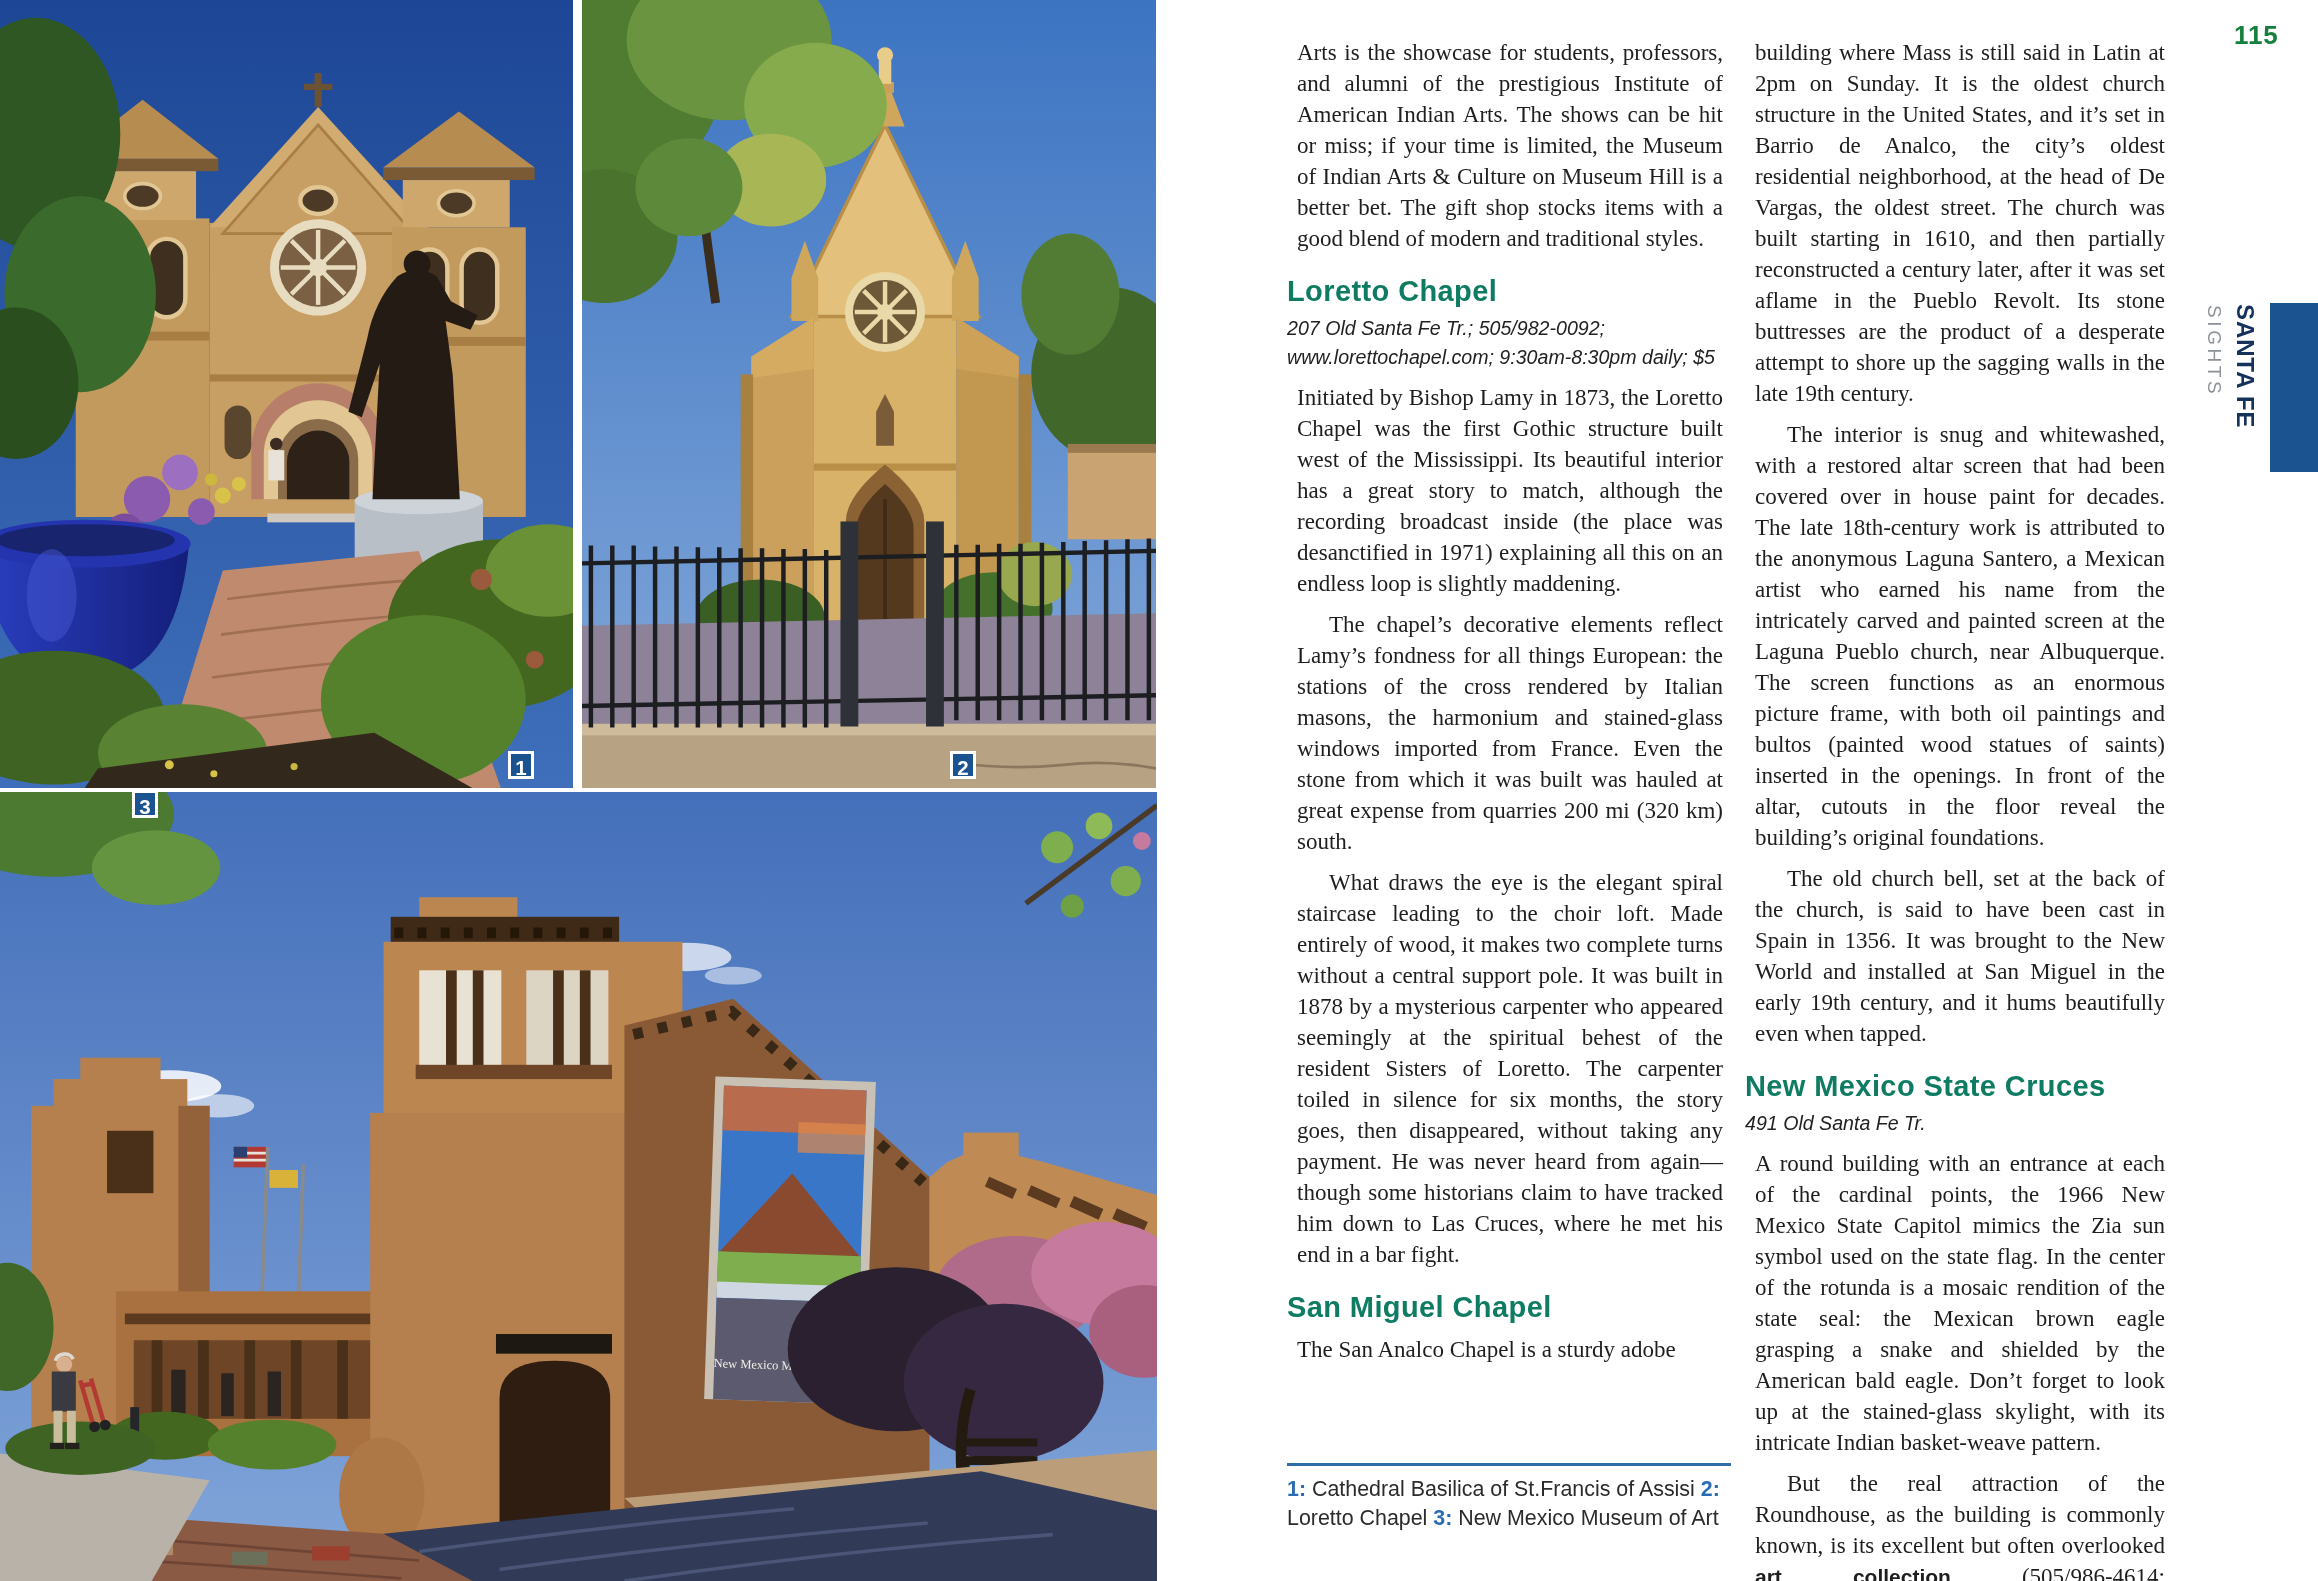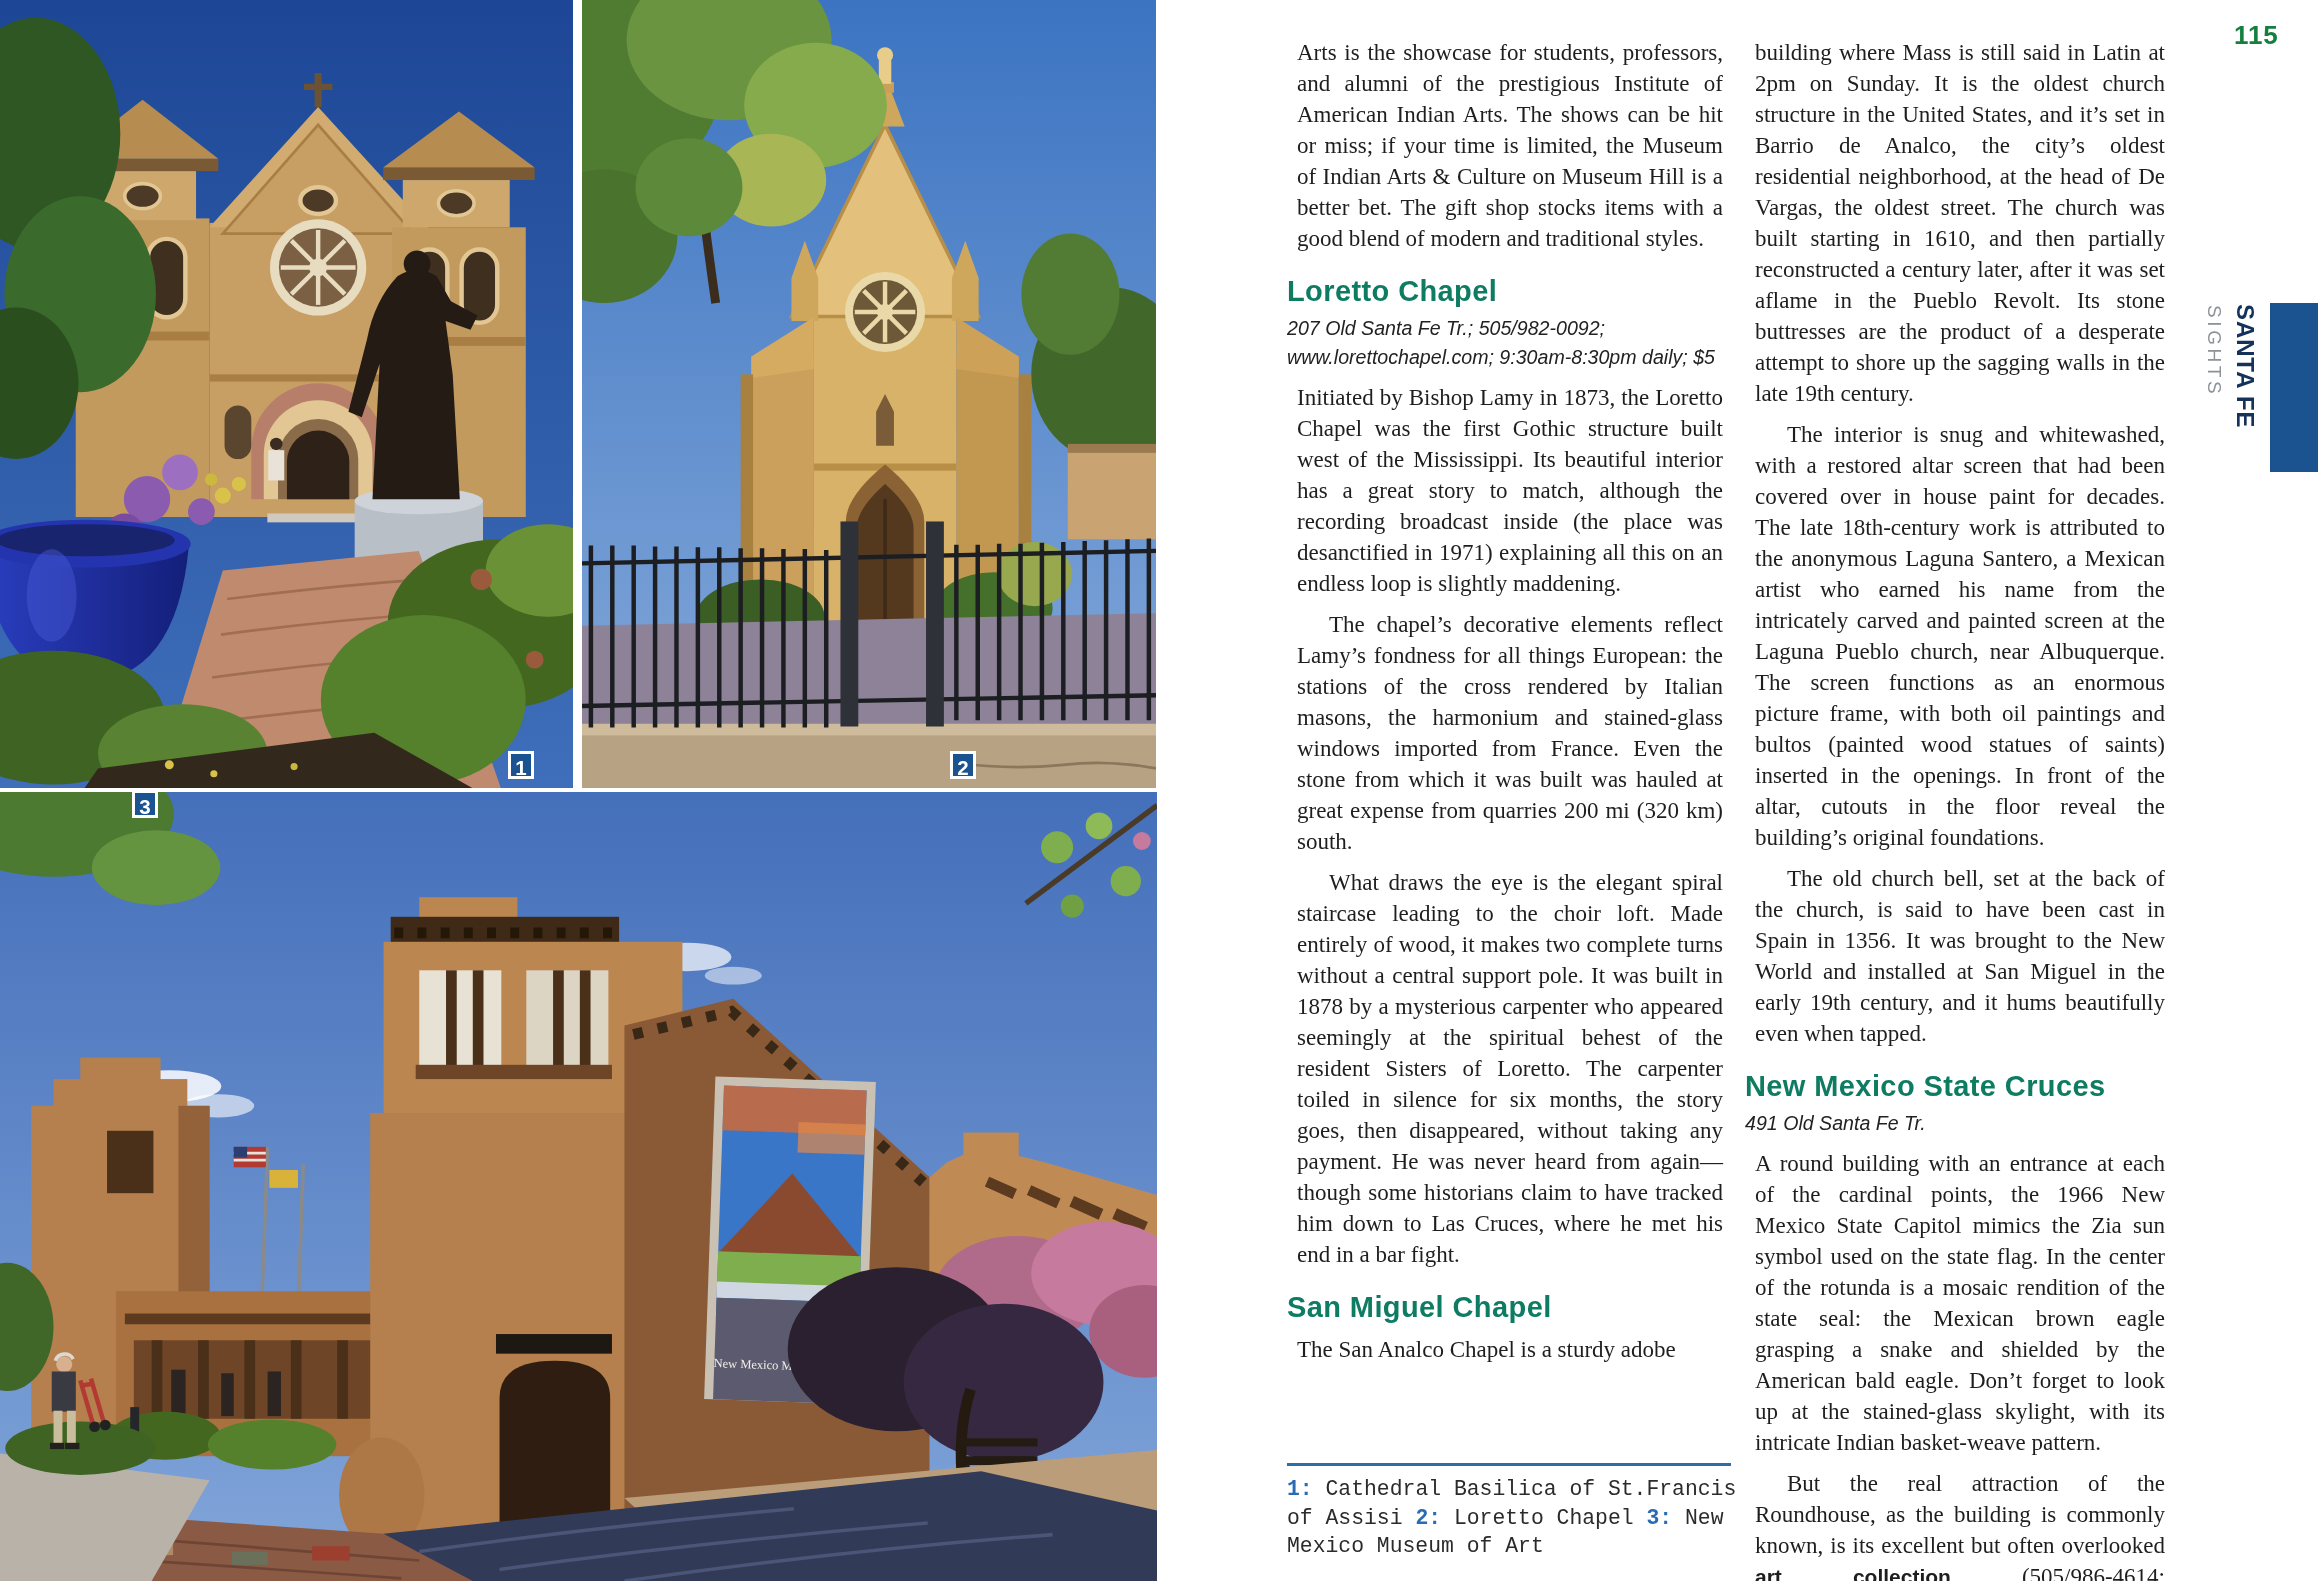--- a/index.html
+++ b/index.html
@@ -46,21 +46,21 @@
     margin:0 0 3.6px;font-family:"Liberation Sans", sans-serif;font-style:italic;
     font-size:19.6px;line-height:29px;color:#222;text-align:left;
   }
   strong.inline-bold{
     font-family:"Liberation Sans", sans-serif;font-weight:bold;font-size:21px;font-style:normal;
   }
 
   .caption-rule{position:absolute;left:1287px;top:1463px;width:444px;height:2.7px;background:#2e6da5}
   .caption{
     position:absolute;left:1287px;top:1475px;width:450px;margin:0;
-    font-family:Liberation Mono, monospace;font-size:21.4px;line-height:28.5px;color:#2b2b2b;
+    font-family:Liberation Sans, sans-serif;font-size:21.4px;line-height:28.5px;color:#2b2b2b;
   }
   .cap-num{color:var(--capblue);font-weight:bold}
 
   .page-number{
     position:absolute;left:2226px;top:19.6px;
     font-family:"Liberation Sans", sans-serif;font-weight:bold;font-size:26px;
     color:#15803d;letter-spacing:0.9px;margin-left:8px;
   }
   .side-tab{position:absolute;left:2270px;top:303px;width:49px;height:169px;background:var(--navy)}
   .vert-title{

